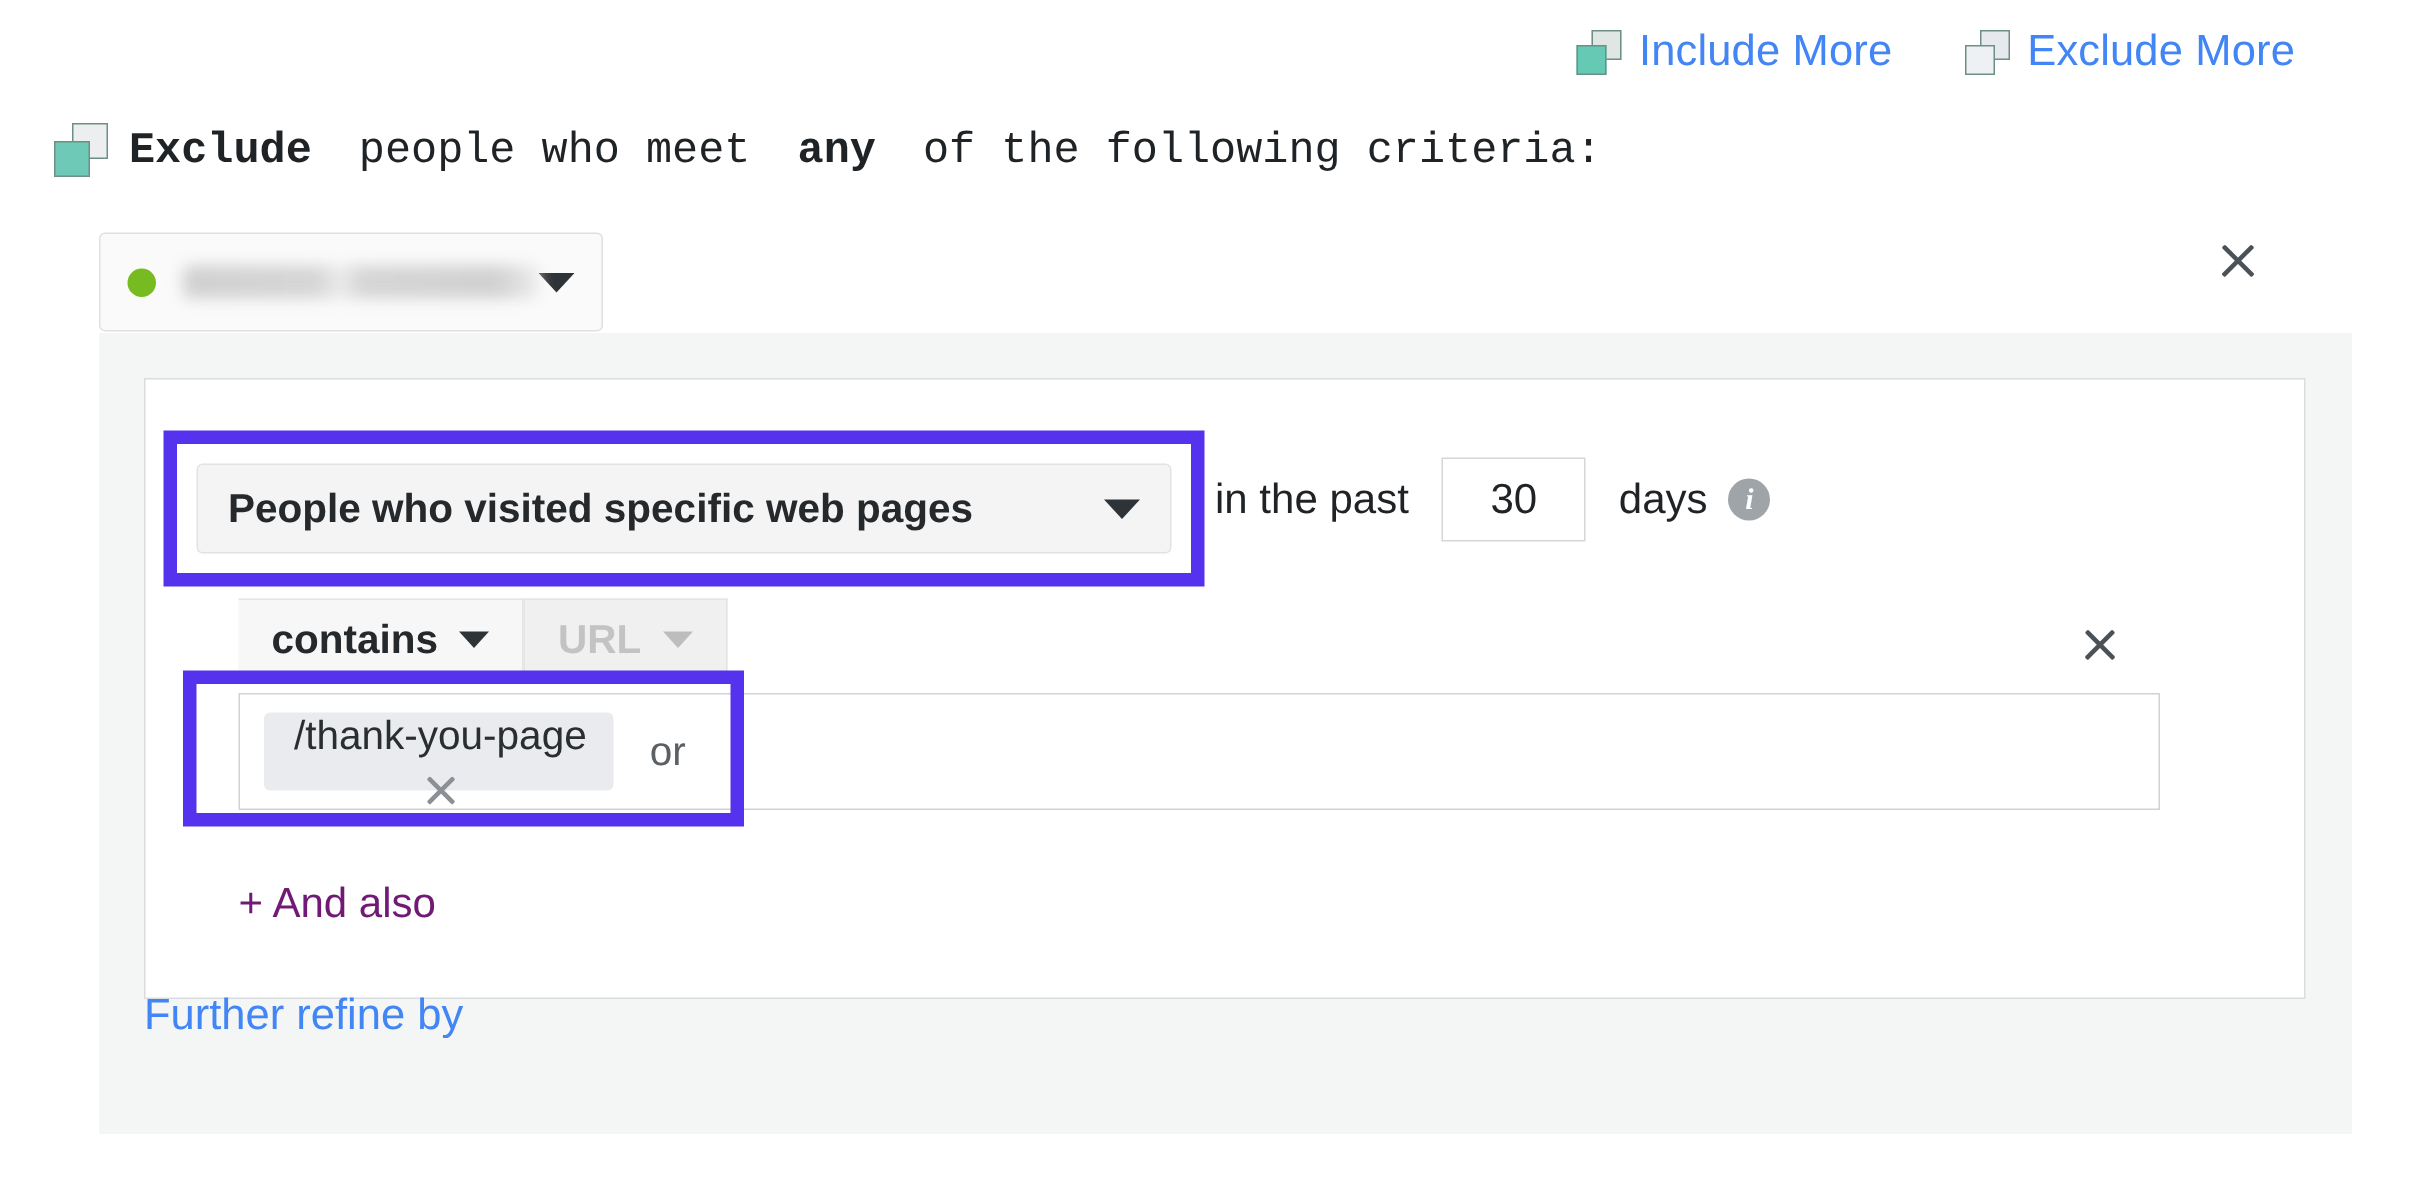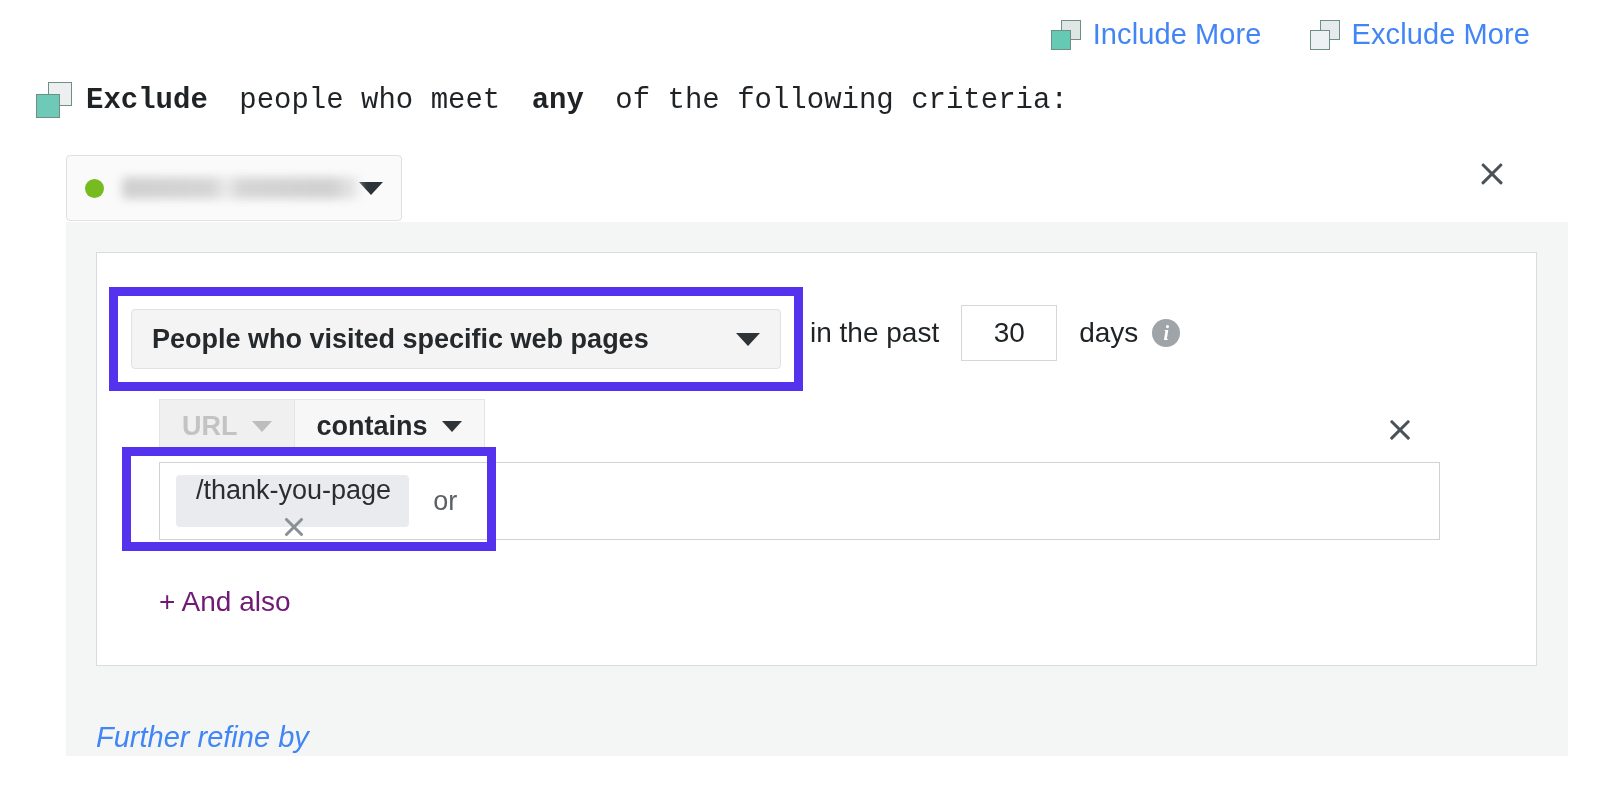--- a/index.html
+++ b/index.html
@@ -159,22 +159,22 @@
   .chip-x { width: 24px; height: 24px; }
   .chip-x::before, .chip-x::after { background: #8a9096; height: 3px; }
   .tag-placeholder { margin-left: 24px; font-size: 27px; color: #5b6064; }
 
   
   .and-also {
     position: absolute; left: 159px; top: 586px;
     font-size: 28px; color: #701a75; cursor: pointer; white-space: nowrap;
   }
   .refine {
-    position: absolute; left: 96px; top: 721px;
-    font-size: 29px; color: #4285f4; cursor: pointer; white-space: nowrap; font-style: italic;
+    position: absolute; left: 96px; top: 661px;
+    font-size: 29px; color: #4285f4; cursor: pointer; white-space: nowrap;
   }
 </style>
 </head>
 <body>
 
 <div id="root">
 
   <div class="top-links">
     <div class="top-link">
       <span class="sq-icon include">
@@ -223,27 +223,27 @@
   </div>
 
   <div class="past-wrap">
     <span class="t">in the past</span>
     <input class="days-input" type="text" value="30" style="">
     <span class="t">days</span>
     <span class="info-icon">i</span>
   </div>
 
   <div class="tab-row">
+    <div class="tab active">
+      <span class="lbl">contains</span>
+      <span class="caret sm"></span>
+    </div>
     <div class="tab disabled">
       <span class="lbl">URL</span>
       <span class="caret sm dim"></span>
-    </div>
-    <div class="tab active">
-      <span class="lbl">contains</span>
-      <span class="caret sm"></span>
     </div>
   </div>
   <div class="xmark row-x"></div>
 
   <div class="tag-field">
     <span class="chip">
       <span class="lbl">/thank-you-page</span>
       <span class="xmark chip-x"></span>
     </span>
     <span class="tag-placeholder">or</span>

